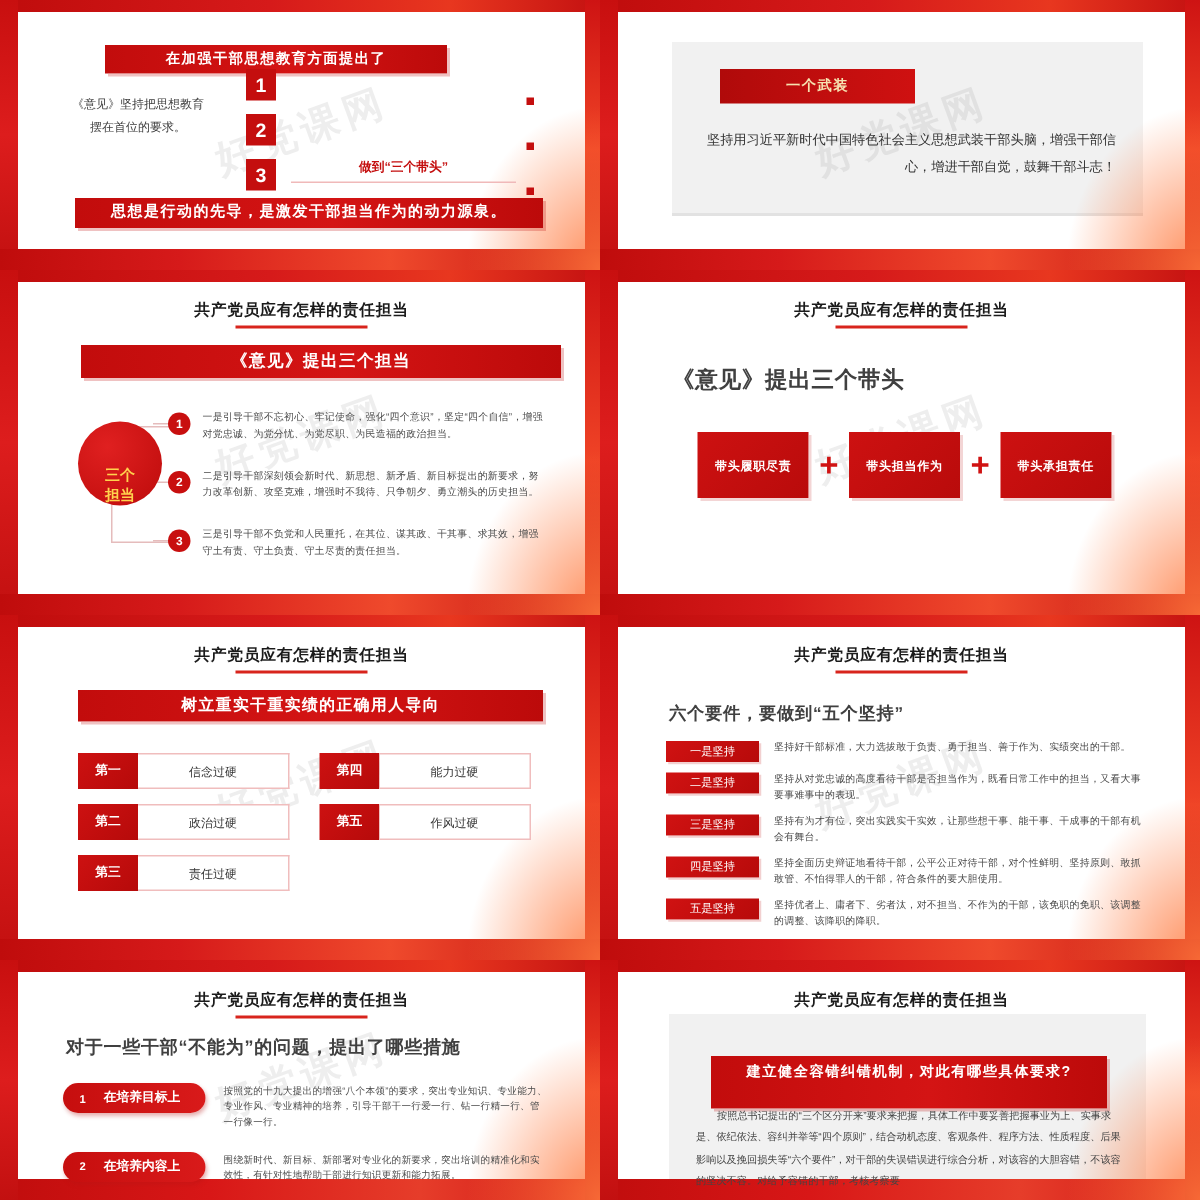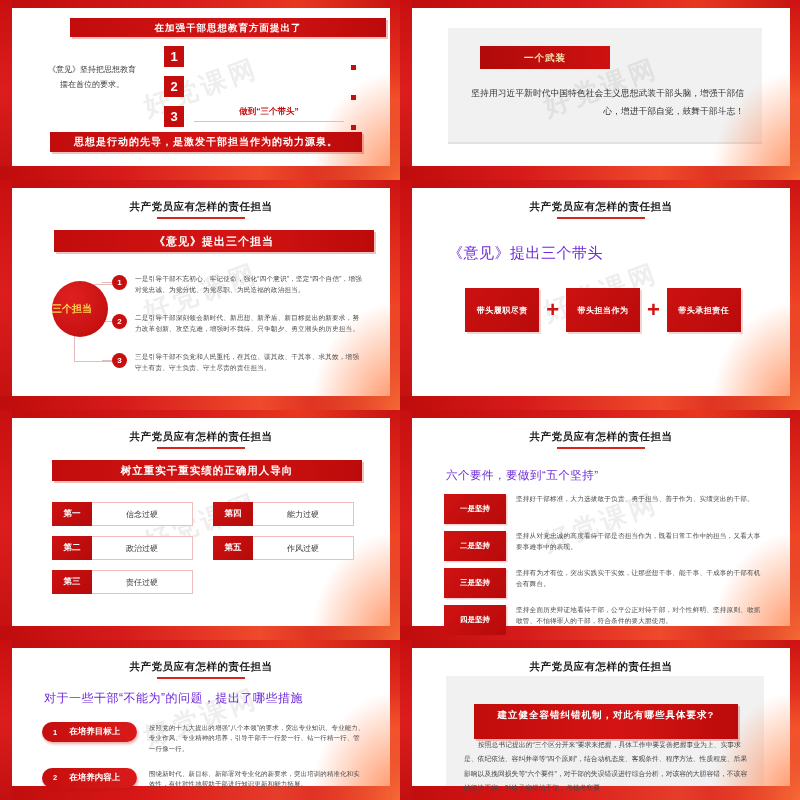--- a/index.html
+++ b/index.html
@@ -76,30 +76,30 @@
     margin:3px auto 0;
   }
   .redbar{
     background:linear-gradient(90deg,#c20c0c 0%,#d41414 55%,#bc0a0a 100%);
     color:#fff; font-weight:bold; text-align:center;
     letter-spacing:1px;
     position:relative; z-index:3;
   }
   .redbar.shadow{ box-shadow:2px 2px 0 rgba(190,10,10,.25); }
   .section-head{
-    color:#6d28d9; font-weight:normal; letter-spacing:.5px;
+    color:#404040; font-weight:bold; letter-spacing:.5px;
     position:relative; z-index:3;
   }
   .body-txt{
     color:#4a4a4a; line-height:1.6; letter-spacing:.2px;
   }
 
   
   .s1-banner{
-    position:absolute; left:58px; top:10px; width:316px; height:19px;
+    position:absolute; left:58px; top:22px; width:228px; height:19px;
     line-height:19px; font-size:9.5px;
   }
   .s1-left{
     position:absolute; left:34px; top:54px; width:92px;
     font-size:8px; color:#3d3d3d; line-height:1.9; text-align:center;
     z-index:3;
   }
   .s1-rows{ position:absolute; left:152px; top:38px; width:180px; z-index:3; }
   .s1-row{ display:flex; align-items:flex-start; margin-bottom:9px; position:relative; }
   .s1-num{
@@ -143,21 +143,21 @@
   
   .s3-bar{
     position:absolute; left:42px; top:42px; width:320px; height:22px;
     line-height:22px; font-size:11px;
   }
   .s3-circle{
     position:absolute; left:40px; top:93px;
     width:56px; height:56px; border-radius:50%;
     background:radial-gradient(circle at 35% 30%,#e02020,#bd0b0b);
     color:#ffd24d; font-size:10px; font-weight:bold;
-    display:flex; flex-direction:row; align-items:center; justify-content:flex-start;
+    display:flex; flex-direction:column; align-items:center; justify-content:flex-end;
     line-height:1.25; z-index:4;
   }
   .s3-connect{
     position:absolute; left:62px; top:96px; width:42px; height:78px;
     border-left:1px solid #e5bcbc; border-top:1px solid #e5bcbc; border-bottom:1px solid #e5bcbc;
     z-index:2;
   }
   .s3-item{ position:absolute; left:100px; width:252px; display:flex; z-index:4; }
   .s3-item.i1{ top:86px; }
   .s3-item.i2{ top:125px; }
@@ -212,23 +212,23 @@
     display:flex; align-items:center; justify-content:center;
     font-size:8px; color:#333; background:#fff;
   }
   .s5-cell.empty{ visibility:hidden; }
 
   
   .s6-head{ position:absolute; left:34px; top:50px; font-size:11.5px; }
   .s6-list{ position:absolute; left:32px; top:76px; right:26px; z-index:4; }
   .s6-item{ display:flex; margin-bottom:7px; align-items:flex-start; }
   .s6-tag{
-    width:62px; height:30px; flex:none;
+    width:62px; height:14px; flex:none;
     background:linear-gradient(135deg,#d01212,#b70a0a);
-    color:#fff; font-size:7.5px; font-weight:bold;
+    color:#fff; font-size:7.5px; font-weight:normal;
     display:flex; align-items:center; justify-content:center;
     box-shadow:1.5px 1.5px 0 rgba(190,20,20,.2);
   }
   .s6-txt{ flex:1; padding-left:10px; font-size:6.6px; }
 
   
   .s7-head{ position:absolute; left:32px; top:42px; font-size:12px; }
   .s7-list{ position:absolute; left:30px; top:74px; right:24px; z-index:4; }
   .s7-item{ display:flex; align-items:flex-start; margin-bottom:14px; }
   .s7-pill{

